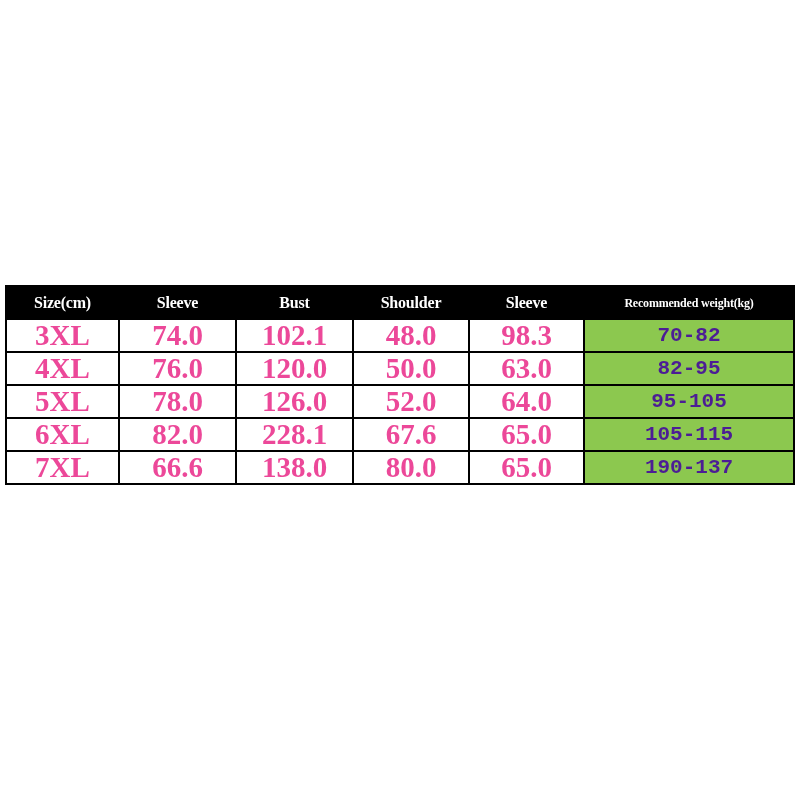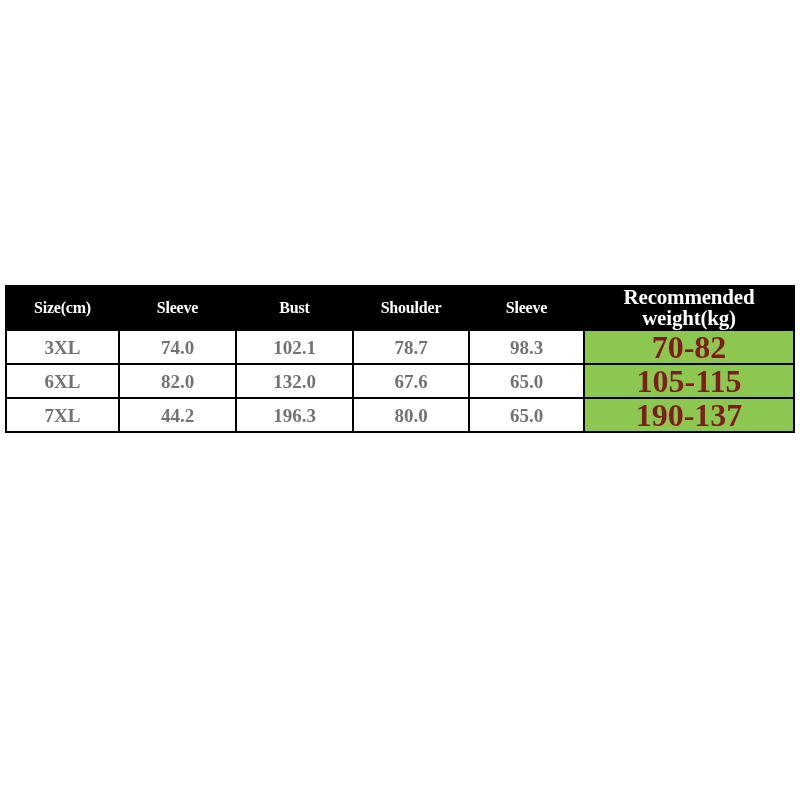--- a/index.html
+++ b/index.html
@@ -43,36 +43,37 @@
   
   table.size-chart thead th {
     background: #000000;
     color: #ffffff;
     height: 31px;
     font-size: 16px;
     letter-spacing: -0.2px;
   }
 
   table.size-chart thead th.col-weight {
-    font-size: 21px;
+    font-size: 12px;
   }
 
   
   table.size-chart tbody td {
     background: #ffffff;
-    color: #737373;
+    color: #ec4899;
     height: 31px;
-    font-size: 19px;
+    font-size: 29px;
   }
 
   
   table.size-chart tbody td.cell-weight {
     background: #8cc84f;
-    color: #7f1d1d;
-    font-size: 32px;
+    color: #4c1d95;
+    font-size: 21px;
+    font-family: Liberation Mono, monospace;
   }
 
   
   col.c-size      { width: 113px; }
   col.c-length    { width: 117px; }
   col.c-bust      { width: 117px; }
   col.c-shoulder  { width: 116px; }
   col.c-sleeve    { width: 115px; }
   col.c-weight    { width: 210px; }
 </style>
@@ -97,35 +98,51 @@
         <th class="col-shoulder">Shoulder</th>
         <th class="col-sleeve">Sleeve</th>
         <th class="col-weight">Recommended weight(kg)</th>
       </tr>
     </thead>
     <tbody>
       <tr>
         <td class="cell-size">3XL</td>
         <td class="cell-length">74.0</td>
         <td class="cell-bust">102.1</td>
-        <td class="cell-shoulder">78.7</td>
+        <td class="cell-shoulder">48.0</td>
         <td class="cell-sleeve">98.3</td>
         <td class="cell-weight">70-82</td>
       </tr>
       <tr>
+        <td class="cell-size">4XL</td>
+        <td class="cell-length">76.0</td>
+        <td class="cell-bust">120.0</td>
+        <td class="cell-shoulder">50.0</td>
+        <td class="cell-sleeve">63.0</td>
+        <td class="cell-weight">82-95</td>
+      </tr>
+      <tr>
+        <td class="cell-size">5XL</td>
+        <td class="cell-length">78.0</td>
+        <td class="cell-bust">126.0</td>
+        <td class="cell-shoulder">52.0</td>
+        <td class="cell-sleeve">64.0</td>
+        <td class="cell-weight">95-105</td>
+      </tr>
+      <tr>
         <td class="cell-size">6XL</td>
         <td class="cell-length">82.0</td>
-        <td class="cell-bust">132.0</td>
+        <td class="cell-bust">228.1</td>
         <td class="cell-shoulder">67.6</td>
         <td class="cell-sleeve">65.0</td>
         <td class="cell-weight">105-115</td>
       </tr>
       <tr>
         <td class="cell-size">7XL</td>
-        <td class="cell-length">44.2</td>
-        <td class="cell-bust">196.3</td>
+        <td class="cell-length">66.6</td>
+        <td class="cell-bust">138.0</td>
         <td class="cell-shoulder">80.0</td>
         <td class="cell-sleeve">65.0</td>
         <td class="cell-weight">190-137</td>
       </tr>
     </tbody>
   </table>
 </div>
 
 </body></html>

